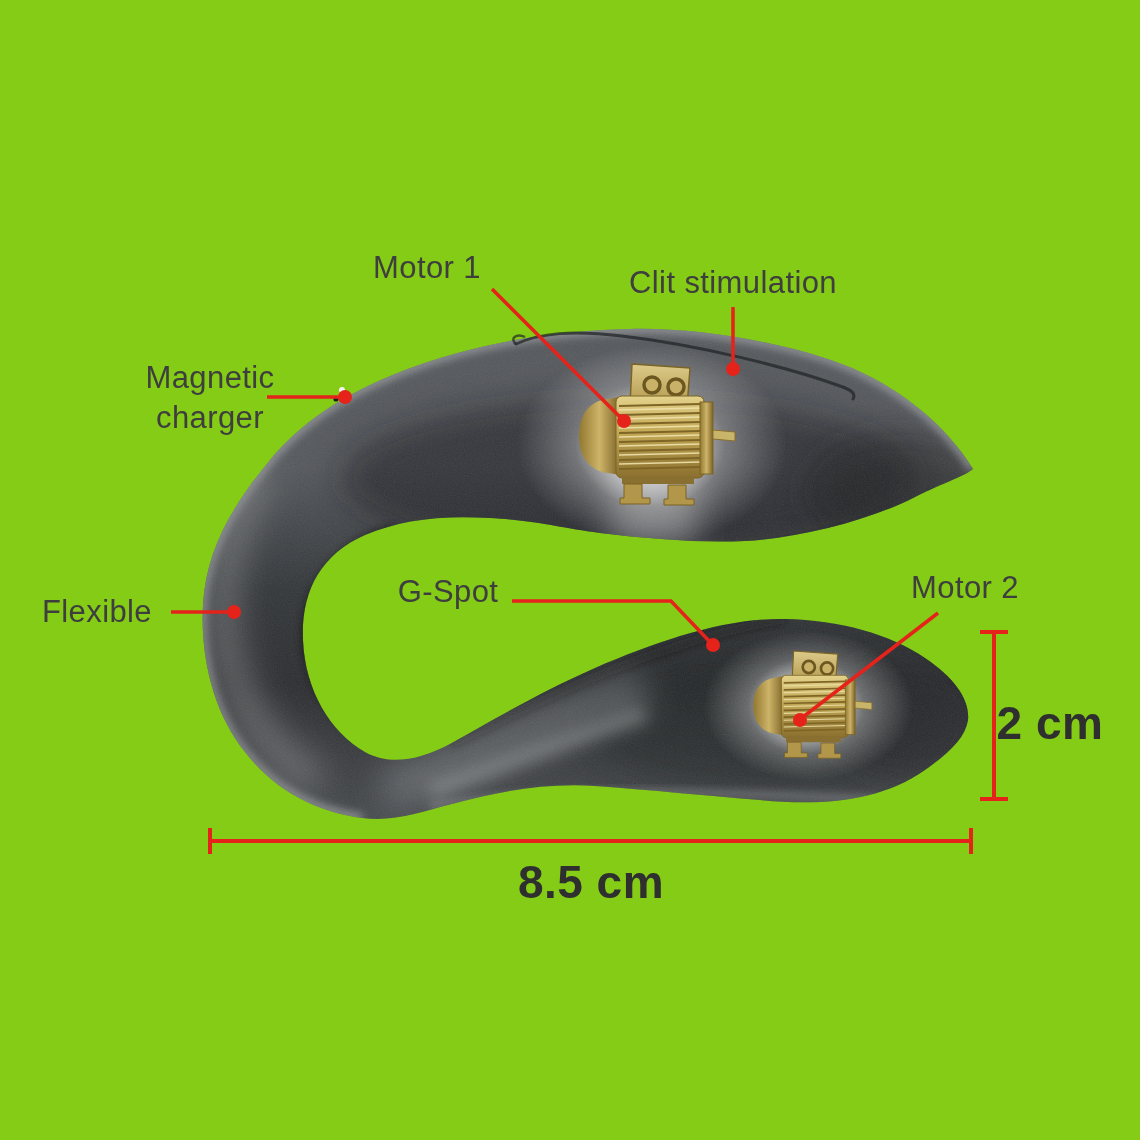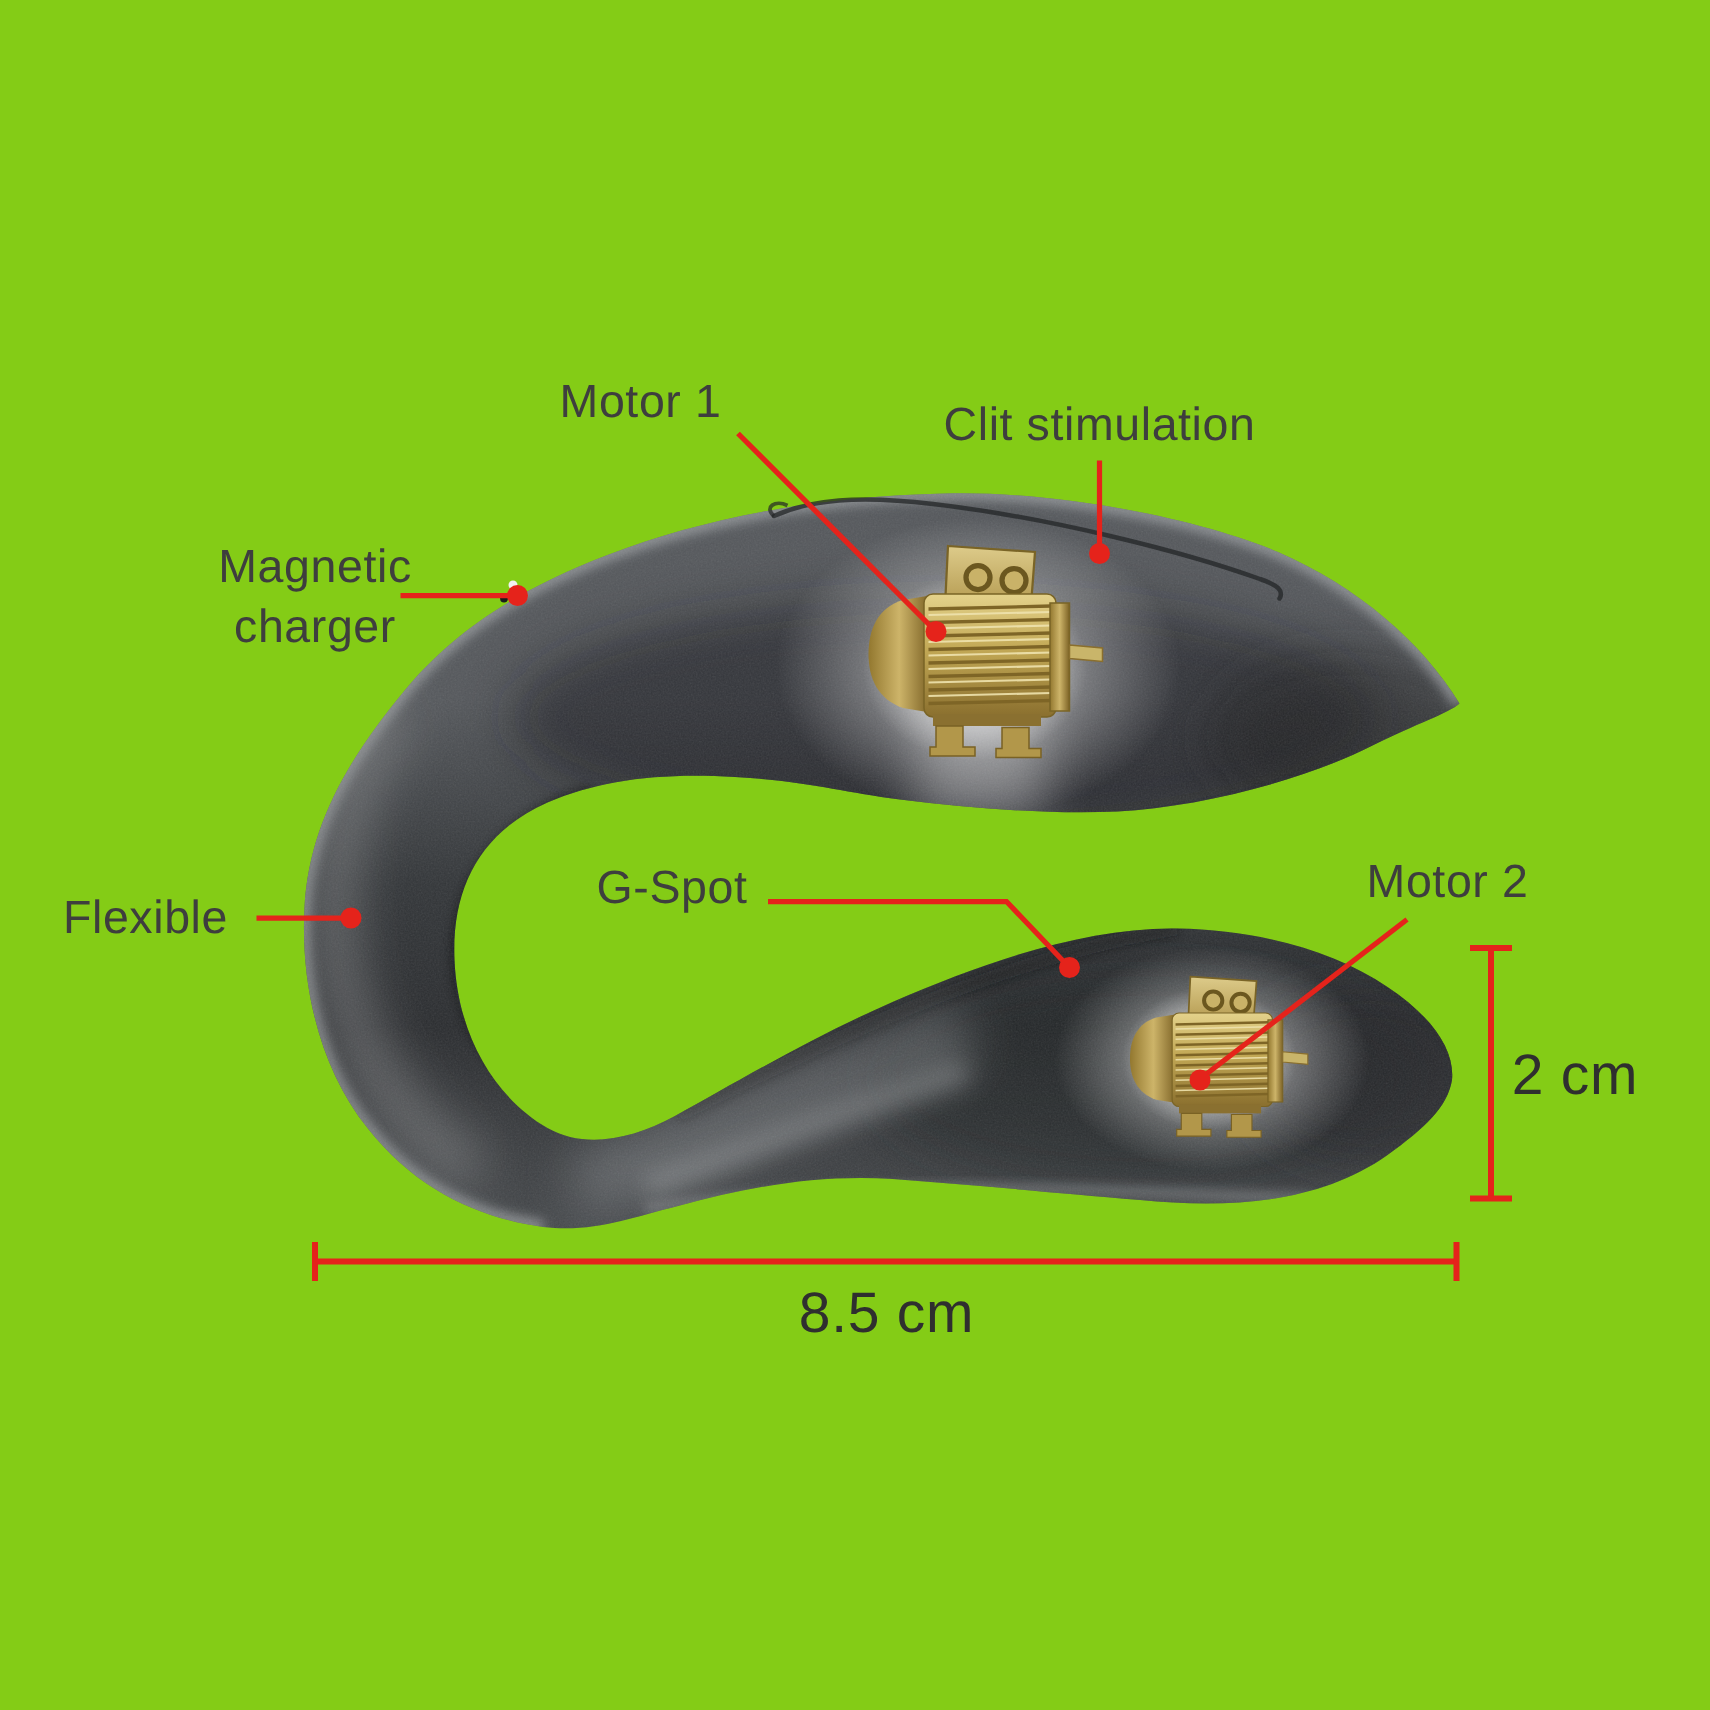--- a/index.html
+++ b/index.html
@@ -7,22 +7,22 @@
     position:relative;width:1140px;height:1140px;background:#84cc16;overflow:hidden;
     font-family:"Liberation Sans", sans-serif;
   }
   #device-svg{position:absolute;left:0;top:0;}
   .label{
     position:absolute;color:#3e3e3e;font-size:31px;letter-spacing:.4px;
     line-height:1.3;text-align:center;white-space:nowrap;transform:translateX(-50%);
     font-weight:400;
   }
   .dim-label{
-    position:absolute;color:#2f2f2f;font-size:38px;letter-spacing:.5px;
-    white-space:nowrap;transform:translateX(-50%);font-weight:400;
+    position:absolute;color:#2f2f2f;font-size:46px;letter-spacing:.5px;
+    white-space:nowrap;transform:translateX(-50%);font-weight:700;
   }
 </style>
 </head>
 <body>
 
 <div id="canvas">
 
   <svg id="device-svg" width="1140" height="1140" viewBox="0 0 1140 1140">
     <defs>
       <linearGradient id="bodyGrad" x1="0" y1="0.28" x2="0" y2="1">

